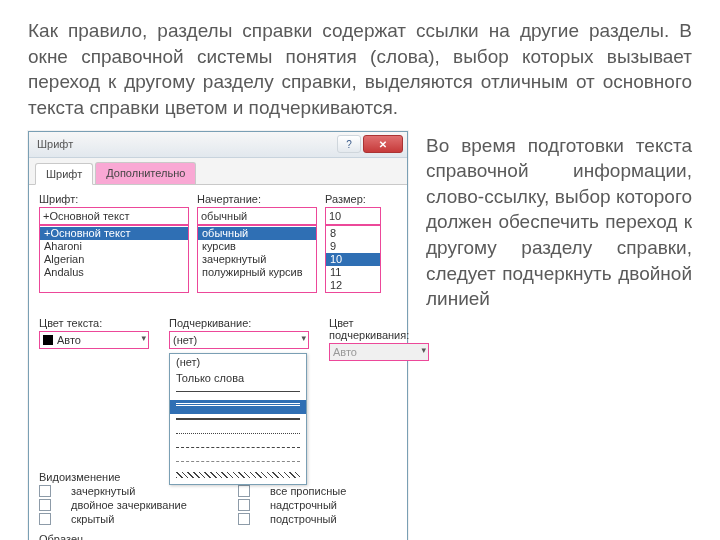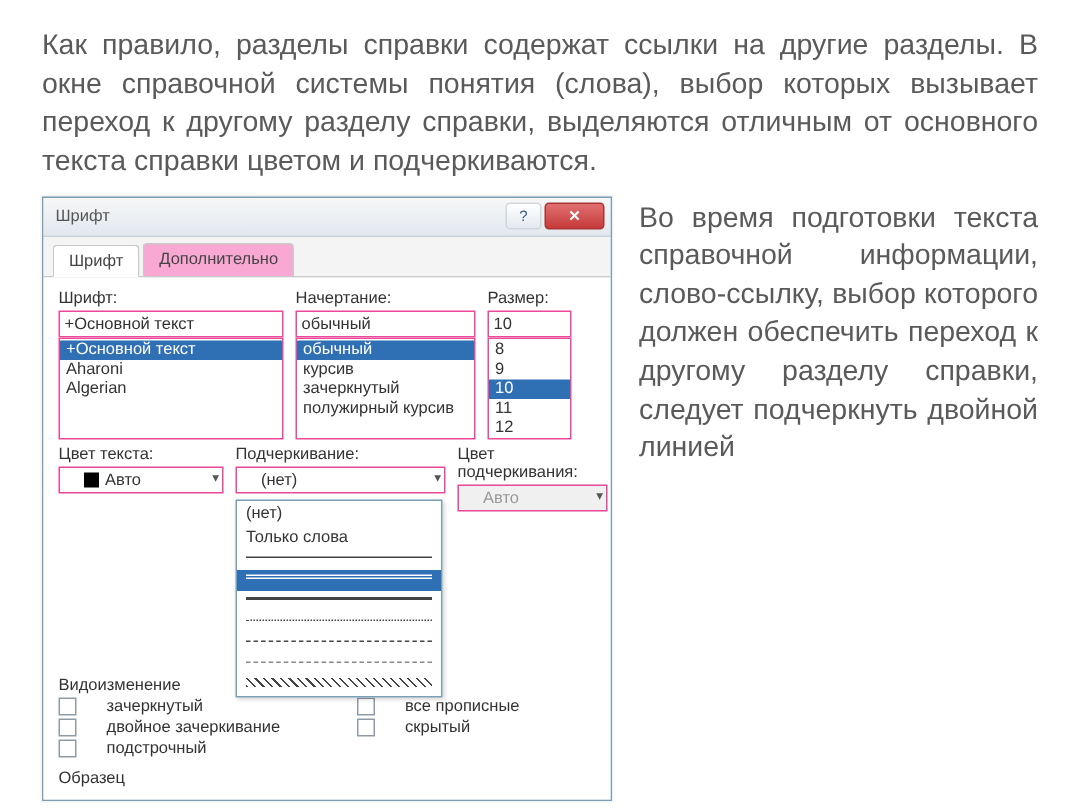--- a/index.html
+++ b/index.html
@@ -105,21 +105,21 @@
 
   .panel {
     background: #fff;
     padding: 8px 10px 6px 10px;
   }
 
   .row3 {
     display: grid;
     grid-template-columns: 150px 120px 56px;
     gap: 8px;
-    margin-bottom: 4px;
+    margin-bottom: 24px;
   }
   .lbl {
     font-size: 11px;
     color: #333;
     display: block;
     margin-bottom: 2px;
   }
   .listbox, .input, .select {
     width: 100%;
     border: 1px solid #ec4899;
@@ -141,28 +141,28 @@
     line-height: 13px;
   }
   .listbox .sel {
     background: #2f6fb4;
     color: #fff;
   }
 
   .row-colors {
     display: grid;
     grid-template-columns: 110px 140px 100px;
-    gap: 8px;
+    gap: 20px;
     margin-top: 4px;
   }
   .select {
     height: 18px;
     display: flex;
     align-items: center;
-    padding: 0 16px;
+    padding: 0 3px;
     position: relative;
   }
   .select::after {
     content: "▾";
     position: absolute;
     right: 2px;
     top: 1px;
     font-size: 9px;
     color: #555;
   }
@@ -266,20 +266,21 @@
       <div class="panel">
 
         <div class="row3">
           <div class="col">
             <span class="lbl">Шрифт:</span>
             <input class="input" value="+Основной текст" style="">
             <div class="listbox">
               <div class="sel">+Основной текст</div>
               <div>Aharoni</div>
               <div>Algerian</div>
+              <div>Andalus</div>
             </div>
           </div>
           <div class="col">
             <span class="lbl">Начертание:</span>
             <input class="input" value="обычный" style="">
             <div class="listbox">
               <div class="sel">обычный</div>
               <div>курсив</div>
               <div>зачеркнутый</div>
               <div>полужирный курсив</div>
@@ -355,20 +356,24 @@
           <label class="check">
               <span class="box"></span>
               <span>все прописные</span>
             </label>
           <label class="check">
               <span class="box"></span>
               <span>двойное зачеркивание</span>
             </label>
           <label class="check">
               <span class="box"></span>
+              <span>надстрочный</span>
+            </label>
+          <label class="check">
+              <span class="box"></span>
               <span>скрытый</span>
             </label>
           <label class="check">
               <span class="box"></span>
               <span>подстрочный</span>
             </label>
         </div>
 
         <div class="sample-area">
           <div class="group-title">Образец</div>

